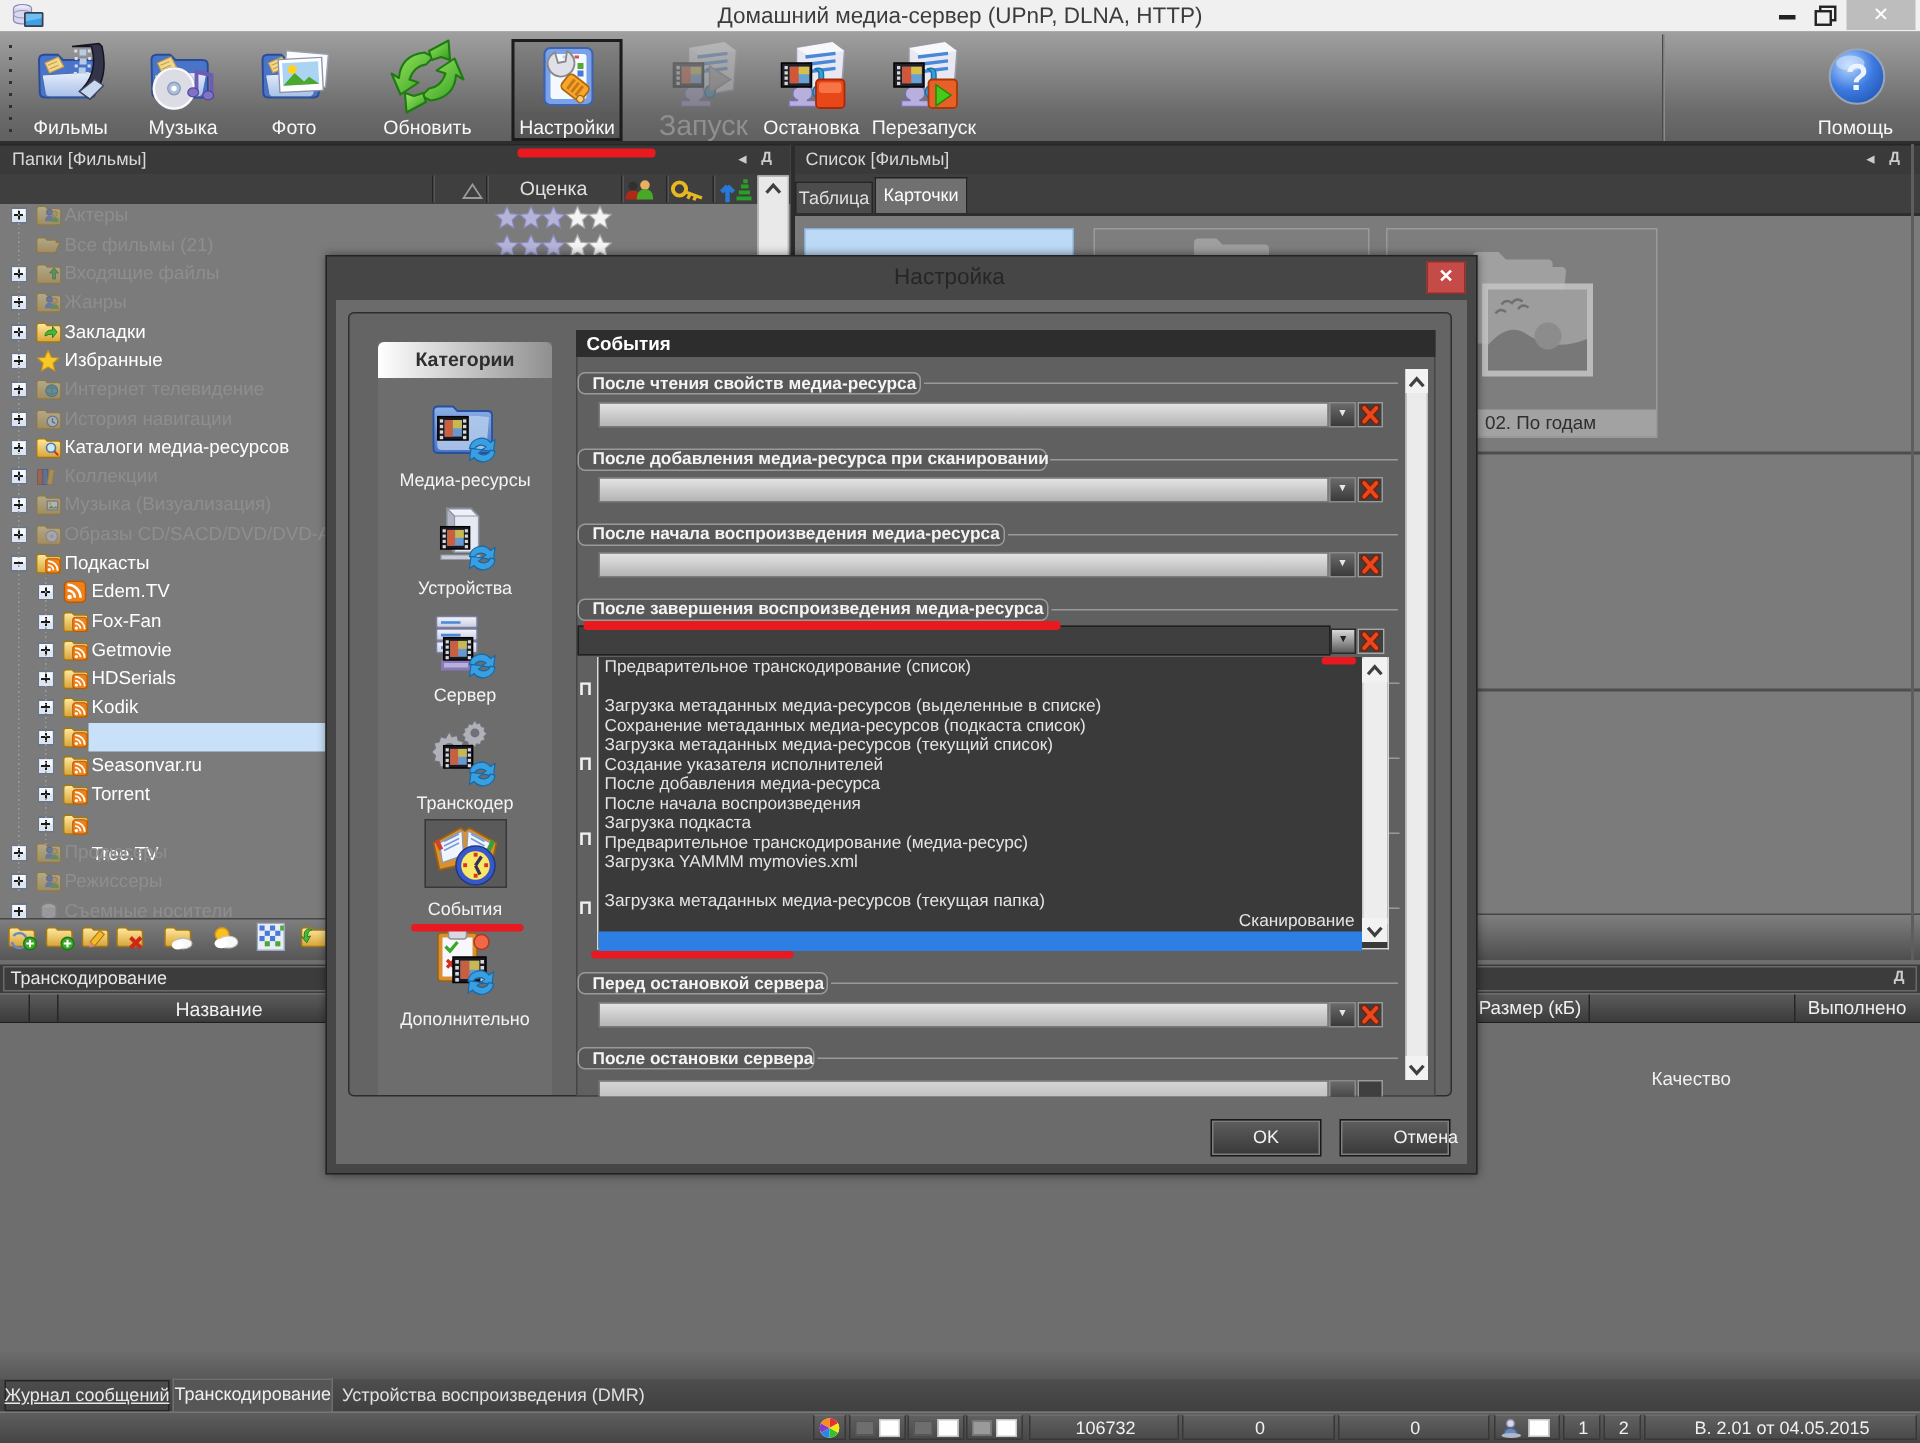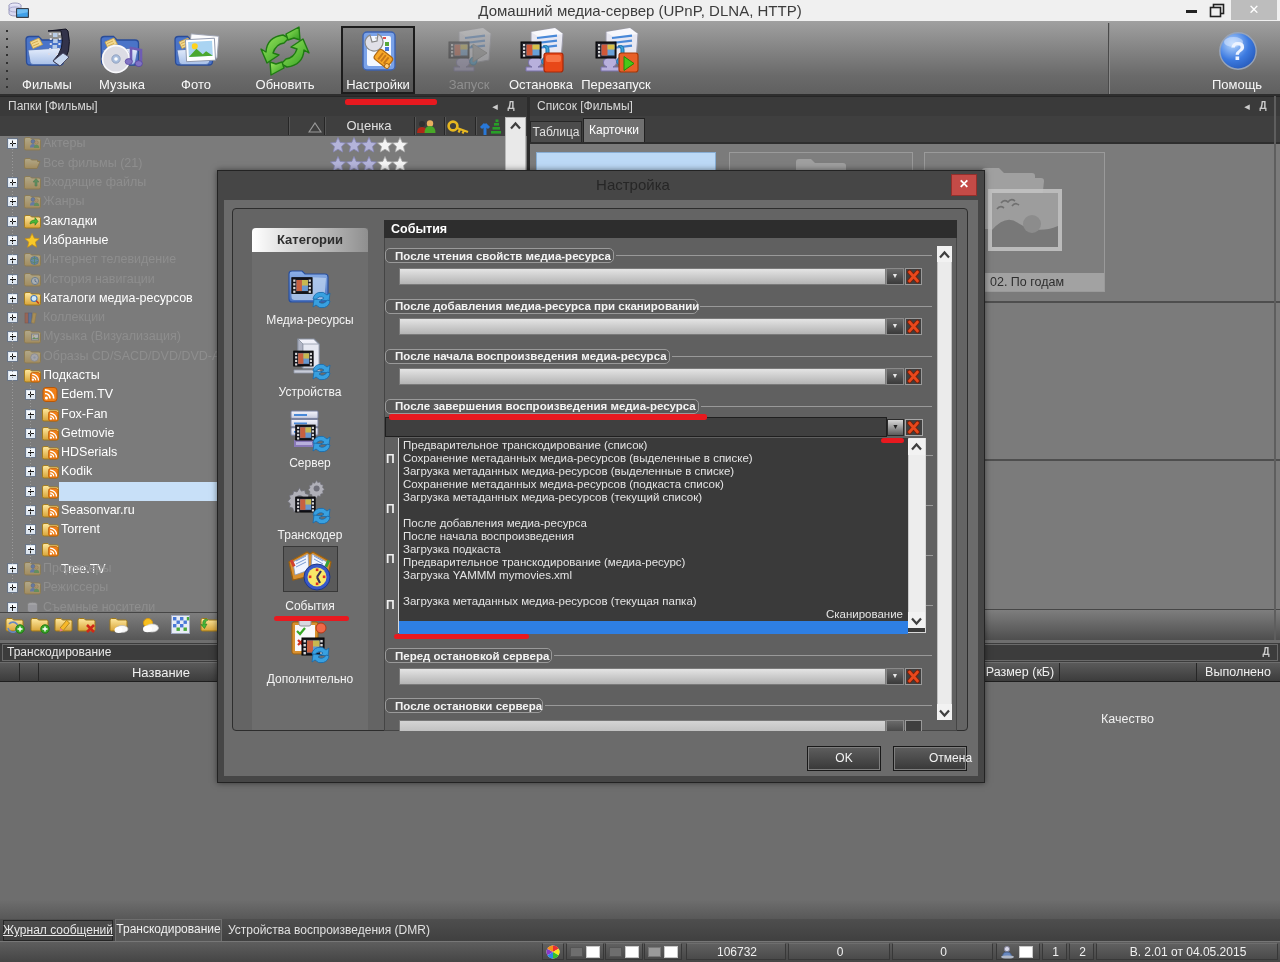--- a/index.html
+++ b/index.html
@@ -36,21 +36,21 @@
 <div class="" style="left:6px;top:78px;width:2px;height:2px;background:#303030;"></div>
 <div class="" style="left:6px;top:86px;width:2px;height:2px;background:#303030;"></div>
 <div class="" style="left:1108px;top:23px;width:1px;height:71px;background:#4a4a4a;"></div>
 <div class="" style="left:1109px;top:23px;width:1px;height:71px;background:#8a8a8a;"></div>
 <div class="" style="left:341px;top:26px;width:74px;height:68px;background:rgba(30,30,30,0.18);border:2px solid #1c1c1c;"></div>
 <div style="position:absolute;left:-8px;top:78px;width:110px;height:14px;font-size:13px;color:#f8f8f8;line-height:14px;text-align:center;white-space:nowrap;">Фильмы</div>
 <div style="position:absolute;left:67px;top:78px;width:110px;height:14px;font-size:13px;color:#f8f8f8;line-height:14px;text-align:center;white-space:nowrap;">Музыка</div>
 <div style="position:absolute;left:141px;top:78px;width:110px;height:14px;font-size:13px;color:#f8f8f8;line-height:14px;text-align:center;white-space:nowrap;">Фото</div>
 <div style="position:absolute;left:230px;top:78px;width:110px;height:14px;font-size:13px;color:#f8f8f8;line-height:14px;text-align:center;white-space:nowrap;">Обновить</div>
 <div style="position:absolute;left:323px;top:78px;width:110px;height:14px;font-size:13px;color:#f8f8f8;line-height:14px;text-align:center;white-space:nowrap;">Настройки</div>
-<div style="position:absolute;left:414px;top:78px;width:110px;height:14px;font-size:13px;color:#8f8f8f;line-height:14px;text-align:center;white-space:nowrap;">Запуск</div>
+<div style="position:absolute;left:414px;top:78px;width:110px;height:14px;font-size:19px;color:#8f8f8f;line-height:14px;text-align:center;white-space:nowrap;">Запуск</div>
 <div style="position:absolute;left:486px;top:78px;width:110px;height:14px;font-size:13px;color:#f8f8f8;line-height:14px;text-align:center;white-space:nowrap;">Остановка</div>
 <div style="position:absolute;left:561px;top:78px;width:110px;height:14px;font-size:13px;color:#f8f8f8;line-height:14px;text-align:center;white-space:nowrap;">Перезапуск</div>
 <div style="position:absolute;left:1182px;top:78px;width:110px;height:14px;font-size:13px;color:#f8f8f8;line-height:14px;text-align:center;white-space:nowrap;">Помощь</div>
 <svg width="0" height="0">
       <defs>
 <linearGradient id="gfold" x1="0" y1="0" x2="0" y2="1">
 <stop offset="0" stop-color="#8cb0e8"></stop>
           <stop offset="1" stop-color="#4a72c0"></stop>
         </linearGradient>
 <linearGradient id="gfront" x1="0" y1="0" x2="0" y2="1">
@@ -670,21 +670,21 @@
 <div class="" style="left:0px;top:640px;width:1280px;height:322px;background:#6e6e6e;"></div>
 <div class="" style="left:0px;top:643px;width:1280px;height:19px;background:#3c3c3c;"></div>
 <div class="" style="left:2px;top:644px;width:1276px;height:17px;border:1px solid #6a6a6a;"></div>
 <div style="position:absolute;left:7px;top:643px;width:300px;height:18px;font-size:12px;color:#e8e8e8;line-height:18px;text-align:left;white-space:nowrap;">Транскодирование</div>
 <div style="position:absolute;left:1258px;top:643px;width:16px;height:18px;font-size:10px;color:#cccccc;line-height:18px;text-align:center;white-space:nowrap;font-weight:bold;">Д</div>
 <div class="" style="left:0px;top:663px;width:1280px;height:19px;background:linear-gradient(#5a5a5a,#3c3c3c);border-bottom:1px solid #1f1f1f;"></div>
 <div class="" style="left:19px;top:663px;width:1px;height:19px;background:#262626;"></div>
 <div class="" style="left:38px;top:663px;width:1px;height:19px;background:#262626;"></div>
 <div class="" style="left:1059px;top:663px;width:1px;height:19px;background:#262626;"></div>
 <div class="" style="left:1196px;top:663px;width:1px;height:19px;background:#262626;"></div>
-<div style="position:absolute;left:41px;top:663px;width:240px;height:19px;font-size:13px;color:#f0f0f0;line-height:19px;text-align:center;white-space:nowrap;">Название</div>
+<div style="position:absolute;left:26px;top:663px;width:240px;height:19px;font-size:13px;color:#f0f0f0;line-height:19px;text-align:center;white-space:nowrap;">Название</div>
 <div style="position:absolute;left:970px;top:663px;width:100px;height:19px;font-size:12.5px;color:#f0f0f0;line-height:19px;text-align:center;white-space:nowrap;">Размер (кБ)</div>
 <div style="position:absolute;left:1059px;top:663px;width:137px;height:19px;font-size:12.5px;color:#f0f0f0;line-height:19px;text-align:center;white-space:nowrap;margin-top:47px;">Качество</div>
 <div style="position:absolute;left:1196px;top:663px;width:84px;height:19px;font-size:12.5px;color:#f0f0f0;line-height:19px;text-align:center;white-space:nowrap;">Выполнено</div>
 <div class="" style="left:0px;top:900px;width:1280px;height:19px;background:linear-gradient(#6e6e6e,#585858);"></div>
 <div class="" style="left:0px;top:919px;width:1280px;height:22px;background:linear-gradient(#4e4e4e,#404040);"></div>
 <div class="" style="left:3px;top:920px;width:110px;height:21px;border:1px solid #252525;"></div>
 <div style="position:absolute;left:3px;top:920px;width:110px;height:20px;font-size:12px;color:#e8e8e8;line-height:20px;text-align:center;white-space:nowrap;"><span style="text-decoration:underline">Журнал сообщений</span></div>
 <div class="" style="left:115px;top:919px;width:107px;height:22px;background:#565656;border:1px solid #6e6e6e;border-bottom:none;"></div>
 <div style="position:absolute;left:115px;top:919px;width:107px;height:21px;font-size:12px;color:#f0f0f0;line-height:21px;text-align:center;white-space:nowrap;">Транскодирование</div>
 <div style="position:absolute;left:228px;top:920px;width:190px;height:20px;font-size:12px;color:#e0e0e0;line-height:20px;text-align:left;white-space:nowrap;">Устройства воспроизведения (DMR)</div>
@@ -967,24 +967,24 @@
 <div style="position:absolute;left:386px;top:452px;width:11px;height:14px;font-size:12px;color:#f0f0f0;line-height:14px;text-align:left;white-space:nowrap;font-weight:bold;">П</div>
 <div style="position:absolute;left:386px;top:502px;width:11px;height:14px;font-size:12px;color:#f0f0f0;line-height:14px;text-align:left;white-space:nowrap;font-weight:bold;">П</div>
 <div style="position:absolute;left:386px;top:552px;width:11px;height:14px;font-size:12px;color:#f0f0f0;line-height:14px;text-align:left;white-space:nowrap;font-weight:bold;">П</div>
 <div style="position:absolute;left:386px;top:598px;width:11px;height:14px;font-size:12px;color:#f0f0f0;line-height:14px;text-align:left;white-space:nowrap;font-weight:bold;">П</div>
 <div class="" style="left:926px;top:455px;width:7px;height:1px;background:#999;"></div>
 <div class="" style="left:926px;top:505px;width:7px;height:1px;background:#999;"></div>
 <div class="" style="left:926px;top:555px;width:7px;height:1px;background:#999;"></div>
 <div class="" style="left:926px;top:605px;width:7px;height:1px;background:#999;"></div>
 <div class="" style="left:398px;top:438px;width:528px;height:195px;background:#3a3a3a;border:1px solid #d8d8d8;border-top:none;"></div>
 <div style="position:absolute;left:403px;top:439px;width:500px;height:13px;font-size:11.5px;color:#e4e4e4;line-height:13px;text-align:left;white-space:nowrap;">Предварительное транскодирование (список)</div>
-<div style="position:absolute;left:403px;top:452px;width:500px;height:13px;font-size:11.5px;color:#e4e4e4;line-height:13px;text-align:left;white-space:nowrap;">Сохранение метаданных медиа-ресурсов (выделенные в списке)</div>
 <div style="position:absolute;left:403px;top:465px;width:500px;height:13px;font-size:11.5px;color:#e4e4e4;line-height:13px;text-align:left;white-space:nowrap;">Загрузка метаданных медиа-ресурсов (выделенные в списке)</div>
 <div style="position:absolute;left:403px;top:478px;width:500px;height:13px;font-size:11.5px;color:#e4e4e4;line-height:13px;text-align:left;white-space:nowrap;">Сохранение метаданных медиа-ресурсов (подкаста список)</div>
 <div style="position:absolute;left:403px;top:491px;width:500px;height:13px;font-size:11.5px;color:#e4e4e4;line-height:13px;text-align:left;white-space:nowrap;">Загрузка метаданных медиа-ресурсов (текущий список)</div>
+<div style="position:absolute;left:403px;top:504px;width:500px;height:13px;font-size:11.5px;color:#e4e4e4;line-height:13px;text-align:left;white-space:nowrap;">Создание указателя исполнителей</div>
 <div style="position:absolute;left:403px;top:517px;width:500px;height:13px;font-size:11.5px;color:#e4e4e4;line-height:13px;text-align:left;white-space:nowrap;">После добавления медиа-ресурса</div>
 <div style="position:absolute;left:403px;top:530px;width:500px;height:13px;font-size:11.5px;color:#e4e4e4;line-height:13px;text-align:left;white-space:nowrap;">После начала воспроизведения</div>
 <div style="position:absolute;left:403px;top:543px;width:500px;height:13px;font-size:11.5px;color:#e4e4e4;line-height:13px;text-align:left;white-space:nowrap;">Загрузка подкаста</div>
 <div style="position:absolute;left:403px;top:556px;width:500px;height:13px;font-size:11.5px;color:#e4e4e4;line-height:13px;text-align:left;white-space:nowrap;">Предварительное транскодирование (медиа-ресурс)</div>
 <div style="position:absolute;left:403px;top:569px;width:500px;height:13px;font-size:11.5px;color:#e4e4e4;line-height:13px;text-align:left;white-space:nowrap;">Загрузка YAMMM mymovies.xml</div>
 <div style="position:absolute;left:403px;top:595px;width:500px;height:13px;font-size:11.5px;color:#e4e4e4;line-height:13px;text-align:left;white-space:nowrap;">Загрузка метаданных медиа-ресурсов (текущая папка)</div>
 <div style="position:absolute;left:403px;top:608px;width:500px;height:13px;font-size:11.5px;color:#e4e4e4;line-height:13px;text-align:right;white-space:nowrap;">Сканирование</div>
 <div class="" style="left:399px;top:621px;width:509px;height:13px;background:#2e7fe4;"></div>
 <div class="" style="left:908px;top:438px;width:17px;height:178px;background:#ededed;border-left:1px solid #c8c8c8;"></div>
 <div class="" style="left:908px;top:439px;width:17px;height:16px;background:#f2f2f2;"></div>

